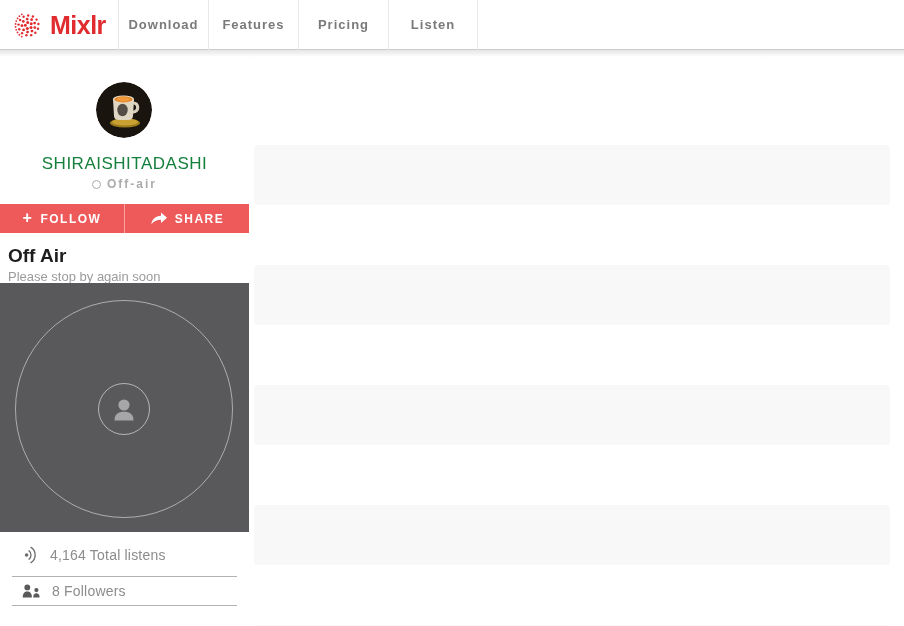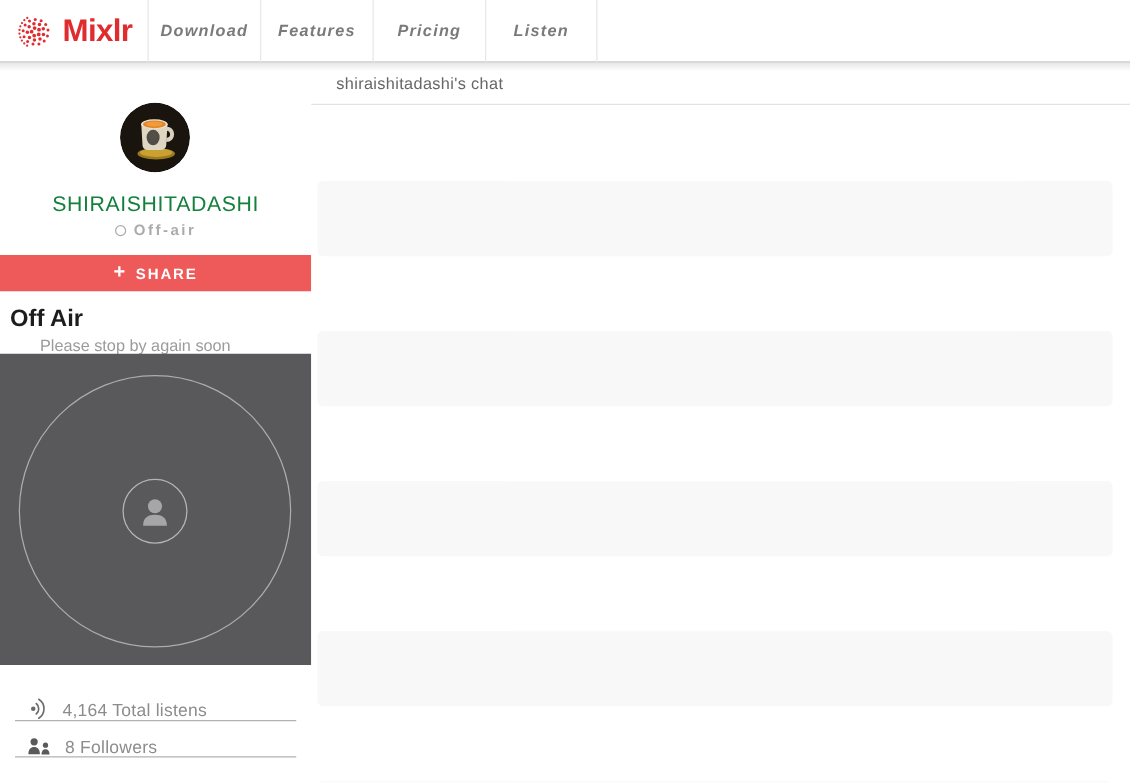--- a/index.html
+++ b/index.html
@@ -8,21 +8,21 @@
   #page { position: relative; width: 904px; height: 626px; background: #fff; }
 
   
   .navbar { position: absolute; left: 0; top: 0; width: 904px; height: 50px;
     background: #fff; border-bottom: 1px solid #cccccc; z-index: 20; }
   .navbar::after { content: ""; position: absolute; left: 0; top: 50px; width: 904px; height: 7px;
     background: linear-gradient(to bottom, rgba(0,0,0,0.10), rgba(0,0,0,0)); pointer-events: none; }
   .logo { position: absolute; left: 14px; top: 0; height: 50px; display: flex; align-items: center;
     gap: 7px; cursor: pointer; }
   .logo-text { color: #e02b2f; font-size: 25px; font-weight: bold; letter-spacing: -0.5px; line-height: 1; }
-  .nav-menu { position: absolute; left: 118px; top: 0; height: 40px; display: flex; font-style: italic; }
+  .nav-menu { position: absolute; left: 118px; top: 0; height: 40px; display: flex; }
   .nav-item { width: 90px; height: 50px; line-height: 50px; text-align: center;
     font-size: 13px; font-weight: bold; color: #7a7a7a; letter-spacing: 1px;
     border-left: 1px solid #e8e8e8; cursor: pointer; }
   .nav-item:last-child { border-right: 1px solid #e8e8e8; }
 
   
   .sidebar { position: absolute; left: 0; top: 50px; width: 249px; height: 576px; background: #fff; }
   .avatar { position: absolute; left: 96px; top: 32px; width: 56px; height: 56px;
     border-radius: 50%; overflow: hidden; }
   .profile-name { position: absolute; left: 0; top: 104px; width: 249px; text-align: center;
@@ -35,32 +35,32 @@
 
   .action-buttons { position: absolute; left: 0; top: 154px; width: 249px; height: 29px; display: flex; }
   .btn { flex: 1; background: #ee5a5a; color: #fff; font-size: 12px; font-weight: bold;
     letter-spacing: 1.5px; display: flex; align-items: center; justify-content: center; gap: 7px;
     cursor: pointer; border: none; }
   .btn + .btn { border-left: 1px solid rgba(255,255,255,0.45); }
   .plus-glyph { font-size: 16px; font-weight: bold; line-height: 1; position: relative; top: -1px; }
 
   .offair-block { position: absolute; left: 0; top: 183px; width: 249px; padding: 12px 8px 0 8px; }
   .offair-title { font-size: 19px; font-weight: bold; color: #1d1d1d; margin-bottom: 2px; }
-  .offair-subtitle { font-size: 13px; color: #9b9b9b; margin-left: 24px; }
+  .offair-subtitle { font-size: 13px; color: #9b9b9b; }
 
   .player-panel { position: absolute; left: 0; top: 233px; width: 249px; height: 249px;
     background: #59595b; overflow: hidden; }
   .player-ring { position: absolute; left: 15px; top: 17px; width: 218px; height: 218px;
     border: 1px solid rgba(255,255,255,0.5); border-radius: 50%; }
   .listener-circle { position: absolute; left: 98px; top: 100px; width: 52px; height: 52px;
     border: 1px solid rgba(255,255,255,0.55); border-radius: 50%;
     display: flex; align-items: center; justify-content: center; }
 
   .stats { position: absolute; left: 0; top: 483px; width: 249px; }
-  .stat-row { margin: 0 12px; border-bottom: 1px solid #b2b2b2; display: flex; align-items: flex-end;
+  .stat-row { margin: 0 12px; border-bottom: 1px solid #b2b2b2; display: flex; align-items: center;
     gap: 11px; padding-left: 10px; }
   .stat-row.r1 { height: 44px; }
   .stat-row.r2 { height: 29px; }
   .stat-label { font-size: 14px; color: #8c8c8c; letter-spacing: 0.2px; }
 
   
   .chat { position: absolute; left: 249px; top: 50px; width: 655px; height: 576px; background: #fff; }
   .chat-header { height: 34px; border-bottom: 1px solid #e2e2e2; display: flex; align-items: center;
     padding-left: 20px; font-size: 13px; color: #666; letter-spacing: 0.3px; }
   .chat-body { position: absolute; left: 0; top: 35px; width: 655px; height: 541px; overflow: hidden; }
@@ -151,20 +151,28 @@
     <div class="profile-name">SHIRAISHITADASHI</div>
 
     <div class="profile-status">
       <span class="offair-dot"></span>
       <span>Off-air</span>
     </div>
 
     <div class="action-buttons">
       <button class="btn">
         <span class="plus-glyph">+</span>
+        <span>FOLLOW</span>
+      </button>
+      <button class="btn">
+        <span class="icon-wrap">
+          <svg width="18" height="13" viewBox="0 0 18 13">
+            <path d="M11,0.5 L17,5.7 L11,10.9 L11,7.8 C6.5,7.8 3.8,9.2 1.2,12.6 C2,7 5.5,3.8 11,3.7 Z" fill="#ffffff"></path>
+          </svg>
+        </span>
         <span>SHARE</span>
       </button>
     </div>
 
     <div class="offair-block">
       <div class="offair-title">Off Air</div>
       <div class="offair-subtitle">Please stop by again soon</div>
     </div>
 
     <div class="player-panel">
@@ -196,23 +204,20 @@
             <circle cx="14.4" cy="6.1" r="2.1" fill="#5a5a5a"></circle>
             <path d="M11.2,13.6 C11.2,10.6 12.6,9.3 14.4,9.3 C16.2,9.3 17.6,10.6 17.6,13.6 Z" fill="#5a5a5a"></path>
           </svg>
         </span>
         <span class="stat-label">8 Followers</span>
       </div>
     </div>
   </div>
 
   <div class="chat">
-    <div class="chat-header">
-      <span>shiraishitadashi's chat</span>
-    </div>
     <div class="chat-body" id="chat-body">
         <div class="chat-row"></div>
         <div class="chat-row shaded"></div>
         <div class="chat-row"></div>
         <div class="chat-row shaded"></div>
         <div class="chat-row"></div>
         <div class="chat-row shaded"></div>
         <div class="chat-row"></div>
         <div class="chat-row shaded"></div>
         <div class="chat-row"></div>

